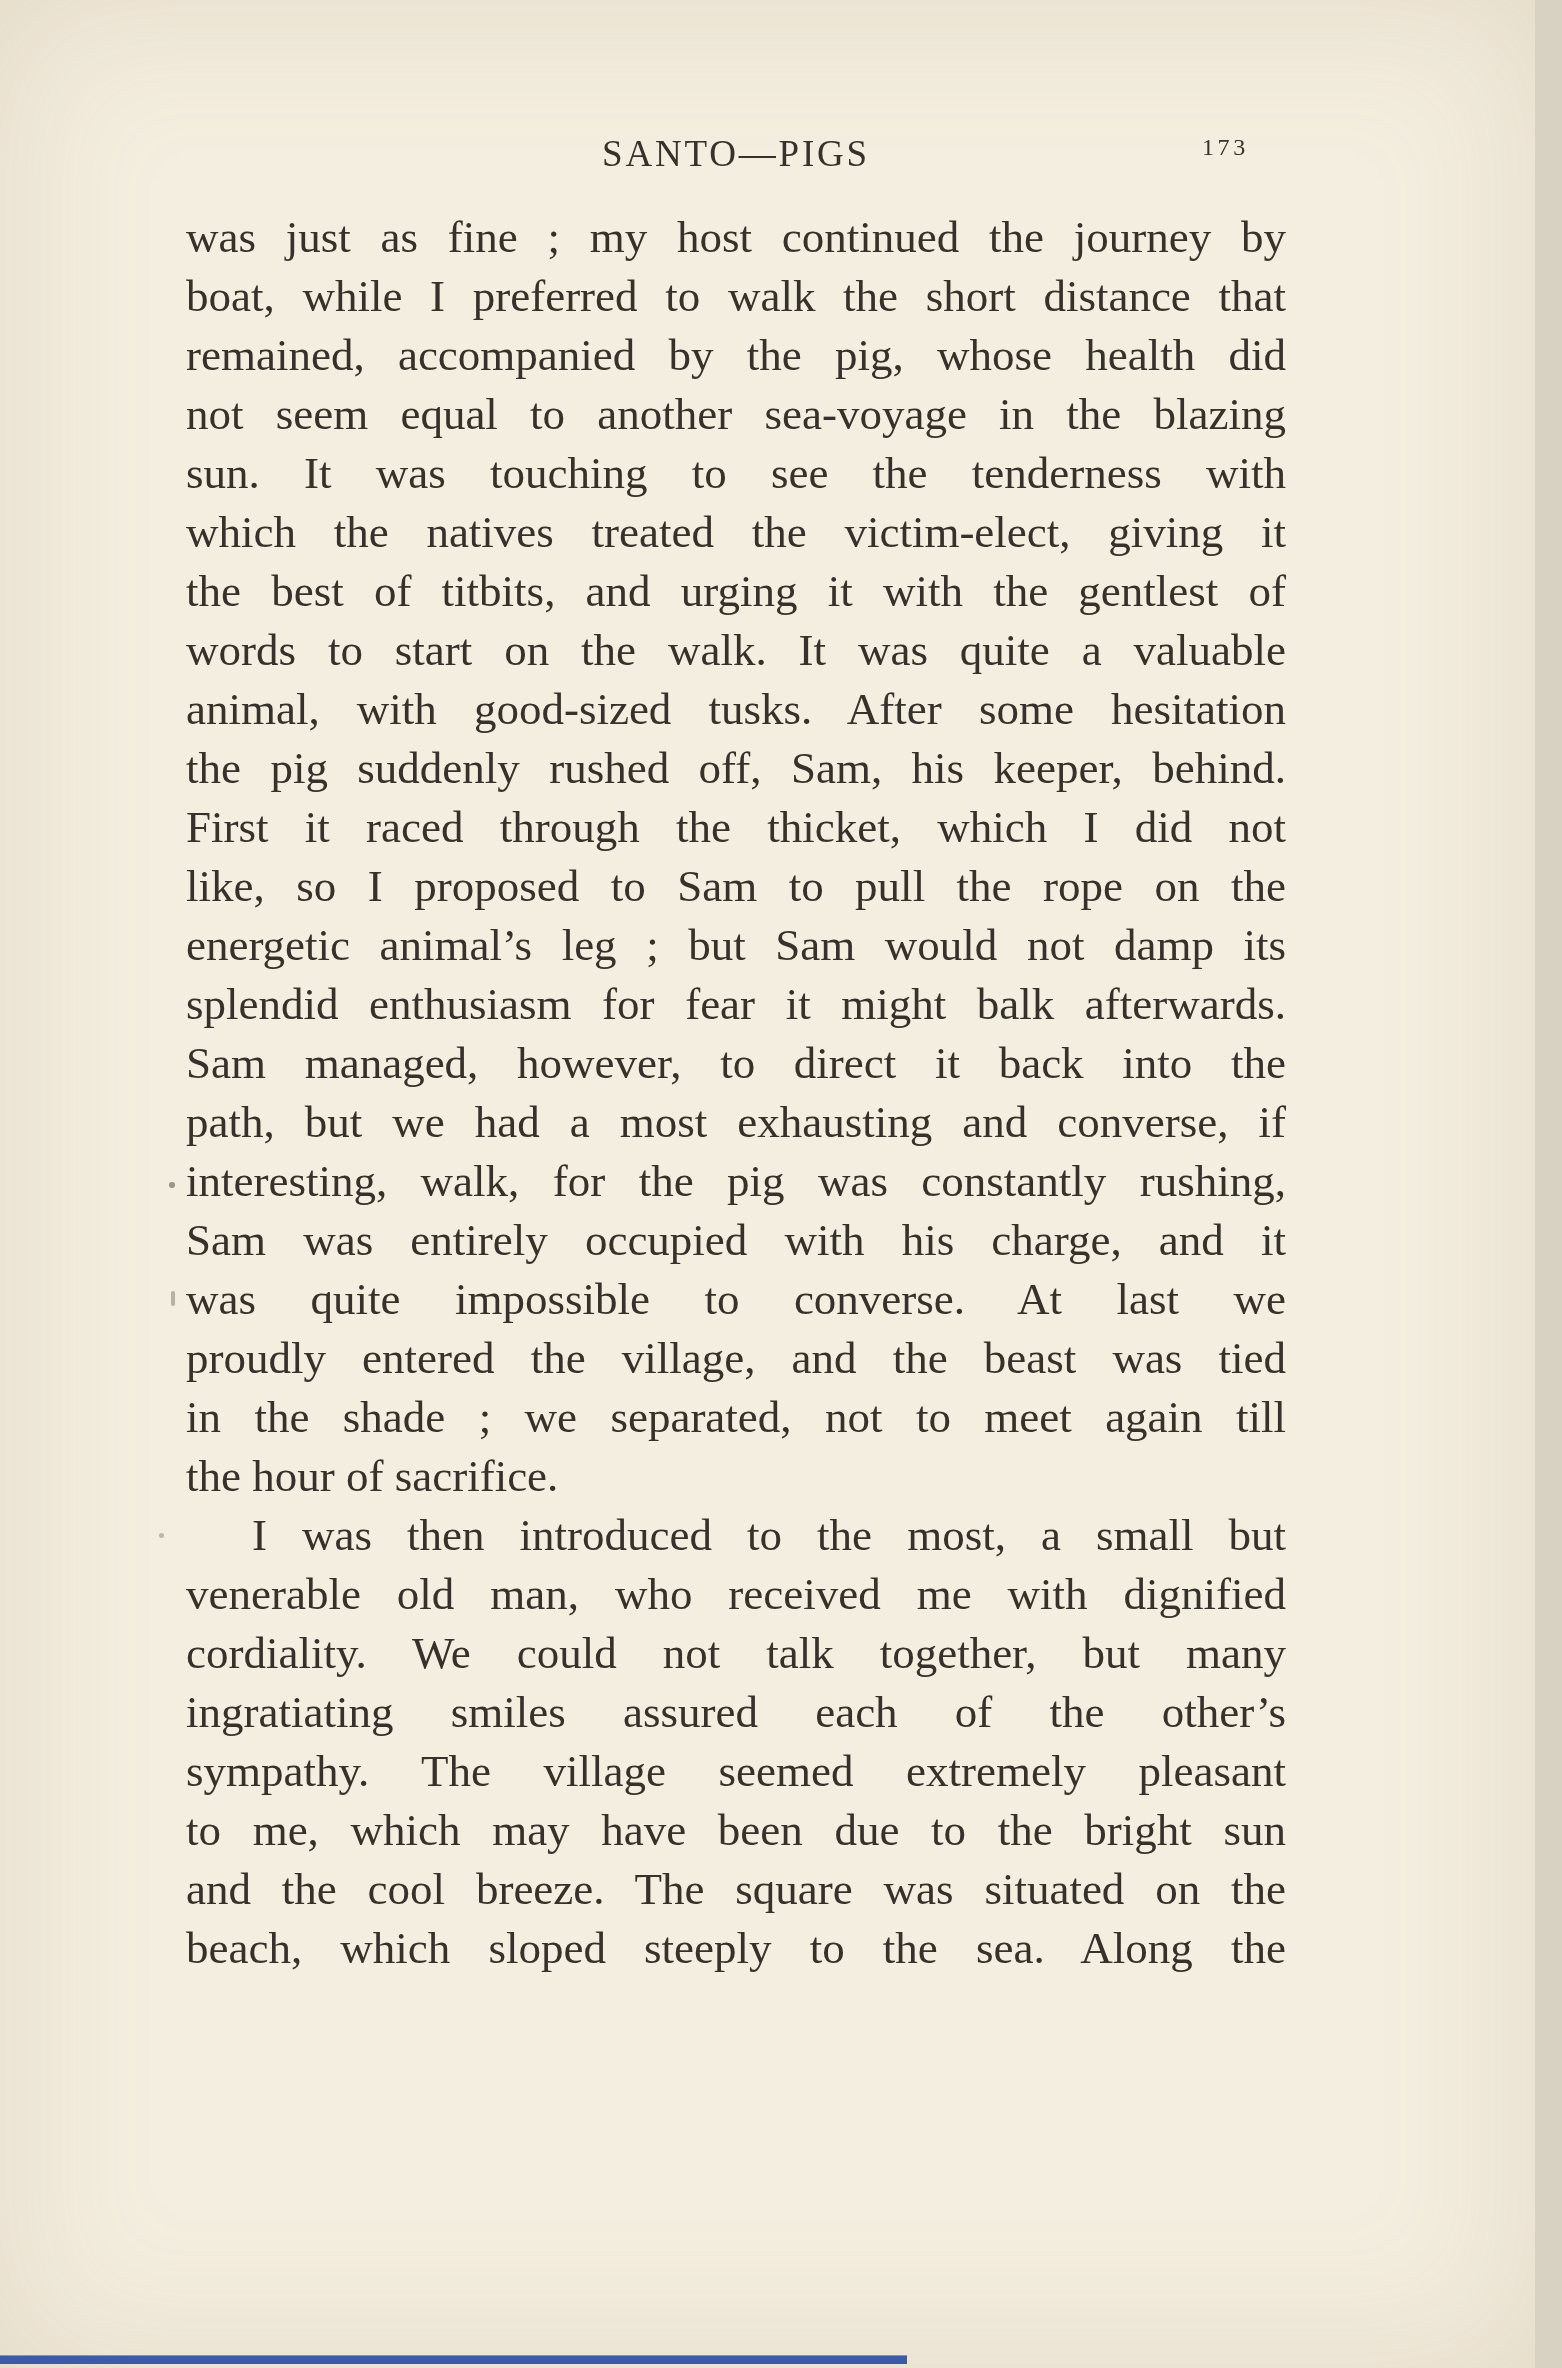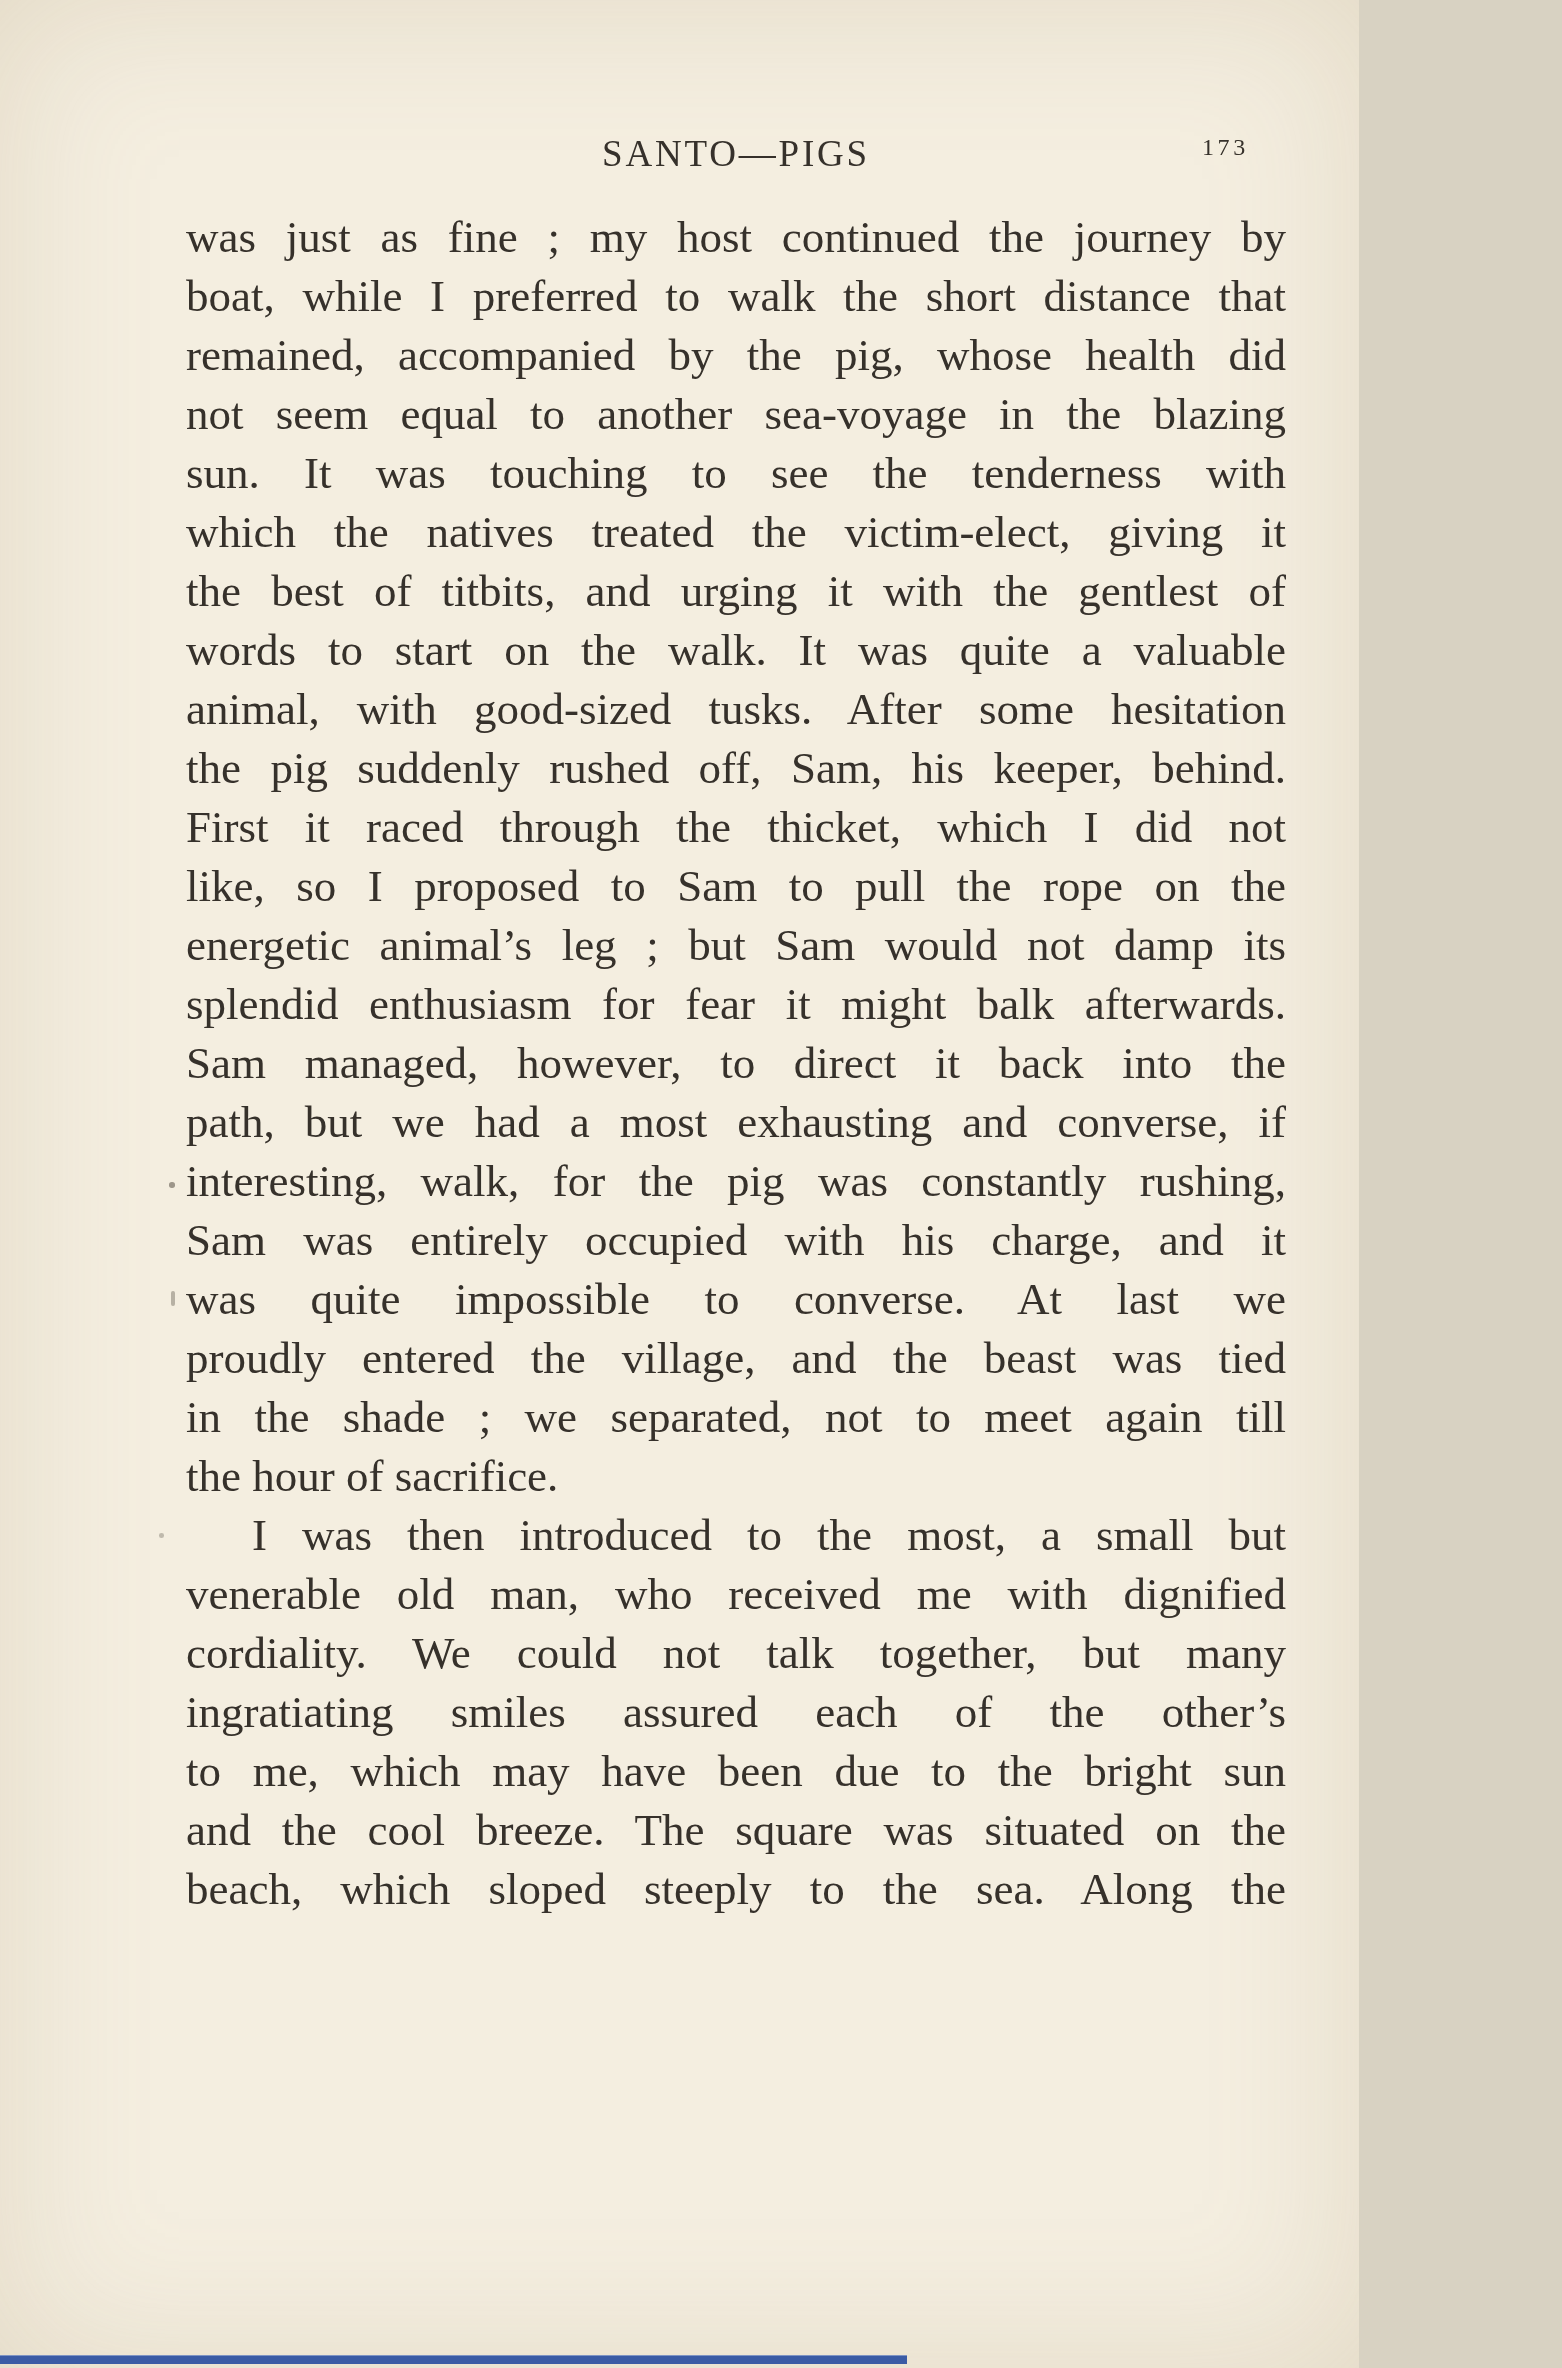--- a/index.html
+++ b/index.html
@@ -2,21 +2,21 @@
 <html style="--color-paper: #f4eee0; --color-ink: #36312b; --color-edge_artifact: #3b5ba5;font-size:15px"><head>
 <meta charset="utf-8">
 <style>
   html, body {
     margin: 0;
     padding: 0;
     background: #d8d2c2;
   }
   .page {
     position: relative;
-    width: 1359px;
+    width: 1535px;
     height: 2369px;
     background-color: var(--color-paper, #f4eee0);
     color: var(--color-ink, #36312b);
     font-family: "Liberation Serif", "DejaVu Serif", serif;
     overflow: hidden;
     box-shadow: inset 0 0 150px rgba(167, 146, 105, 0.22);
   }
   .header {
     position: absolute;
     left: 186px;
@@ -116,20 +116,21 @@
         <div class="line">was quite impossible to converse.  At last we</div>
         <div class="line">proudly entered the village, and the beast was tied</div>
         <div class="line">in the shade ; we separated, not to meet again till</div>
         <div class="line">the hour of sacrifice.</div>
       </div>
     <div class="paragraph indent-first">
         <div class="line">I was then introduced to the most, a small but</div>
         <div class="line">venerable old man, who received me with dignified</div>
         <div class="line">cordiality.  We could not talk together, but many</div>
         <div class="line">ingratiating smiles assured each of the other’s</div>
+        <div class="line">sympathy.  The village seemed extremely pleasant</div>
         <div class="line">to me, which may have been due to the bright sun</div>
         <div class="line">and the cool breeze.  The square was situated on the</div>
         <div class="line">beach, which sloped steeply to the sea.  Along the</div>
       </div>
   </div>
 
   <div class="speck s1"></div>
   <div class="speck s2"></div>
   <div class="speck s3"></div>
 

